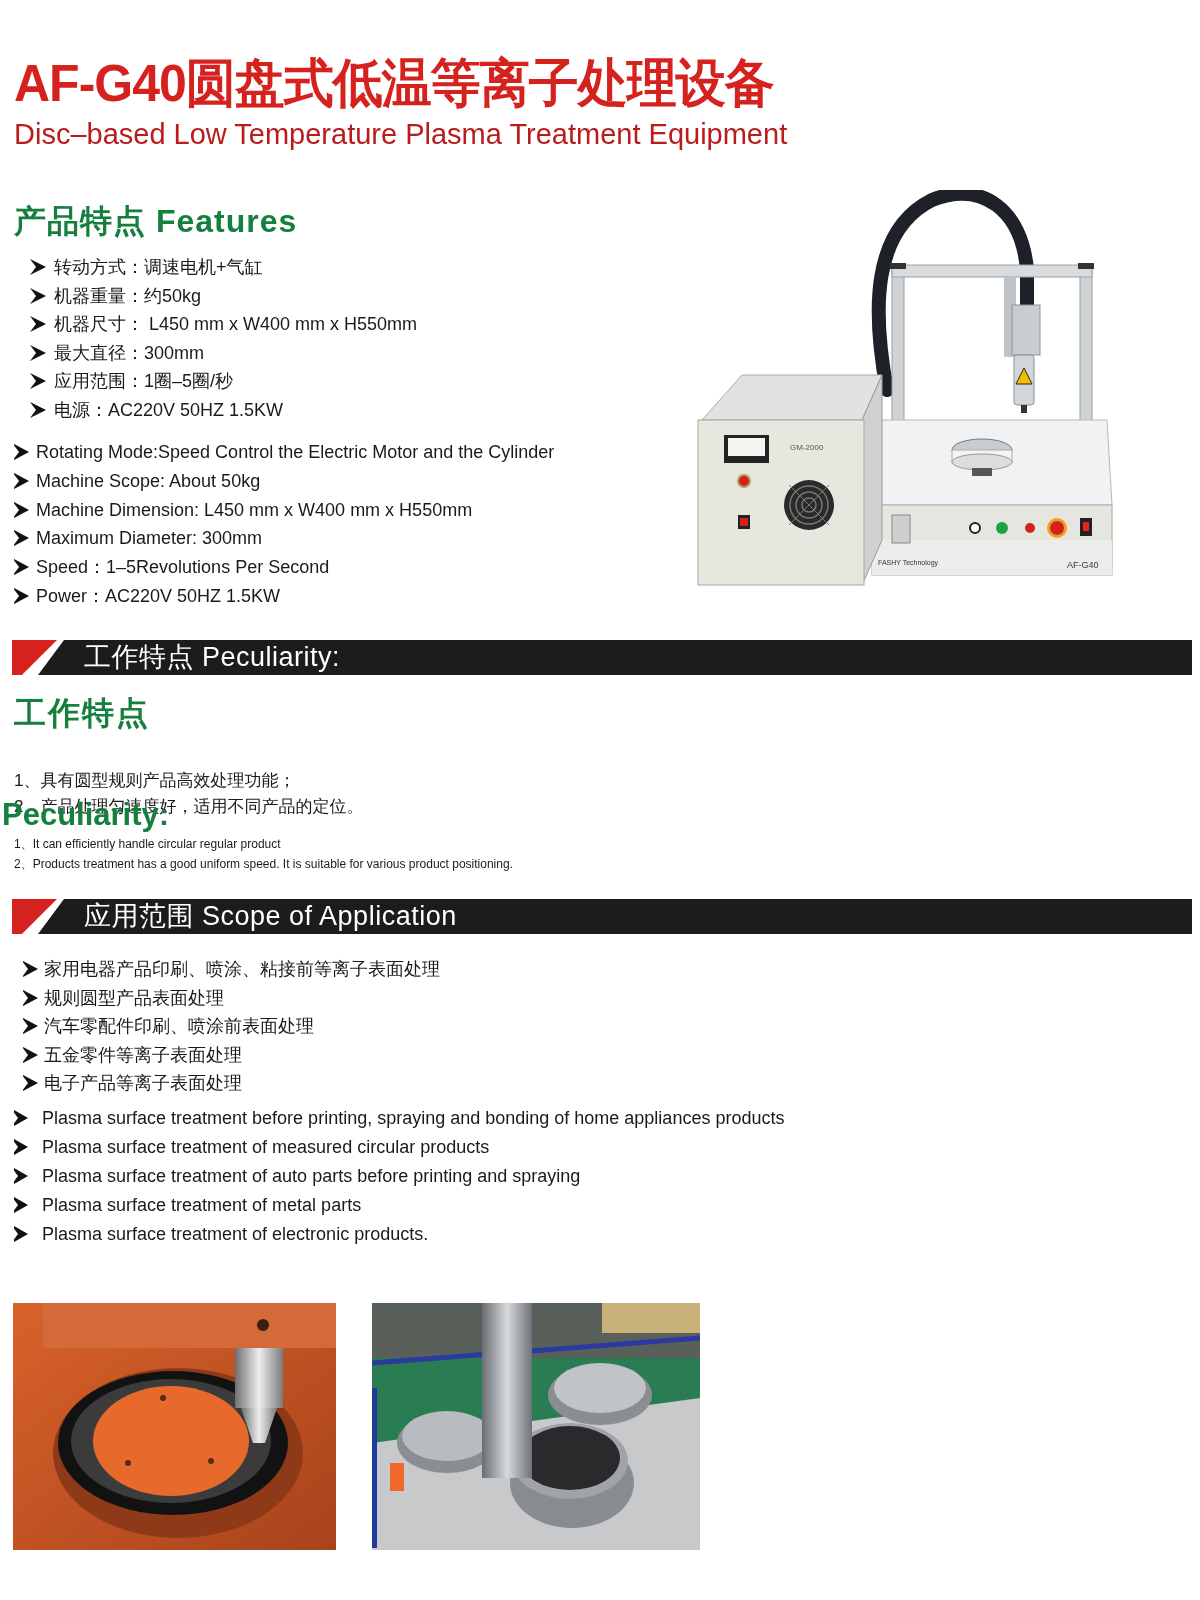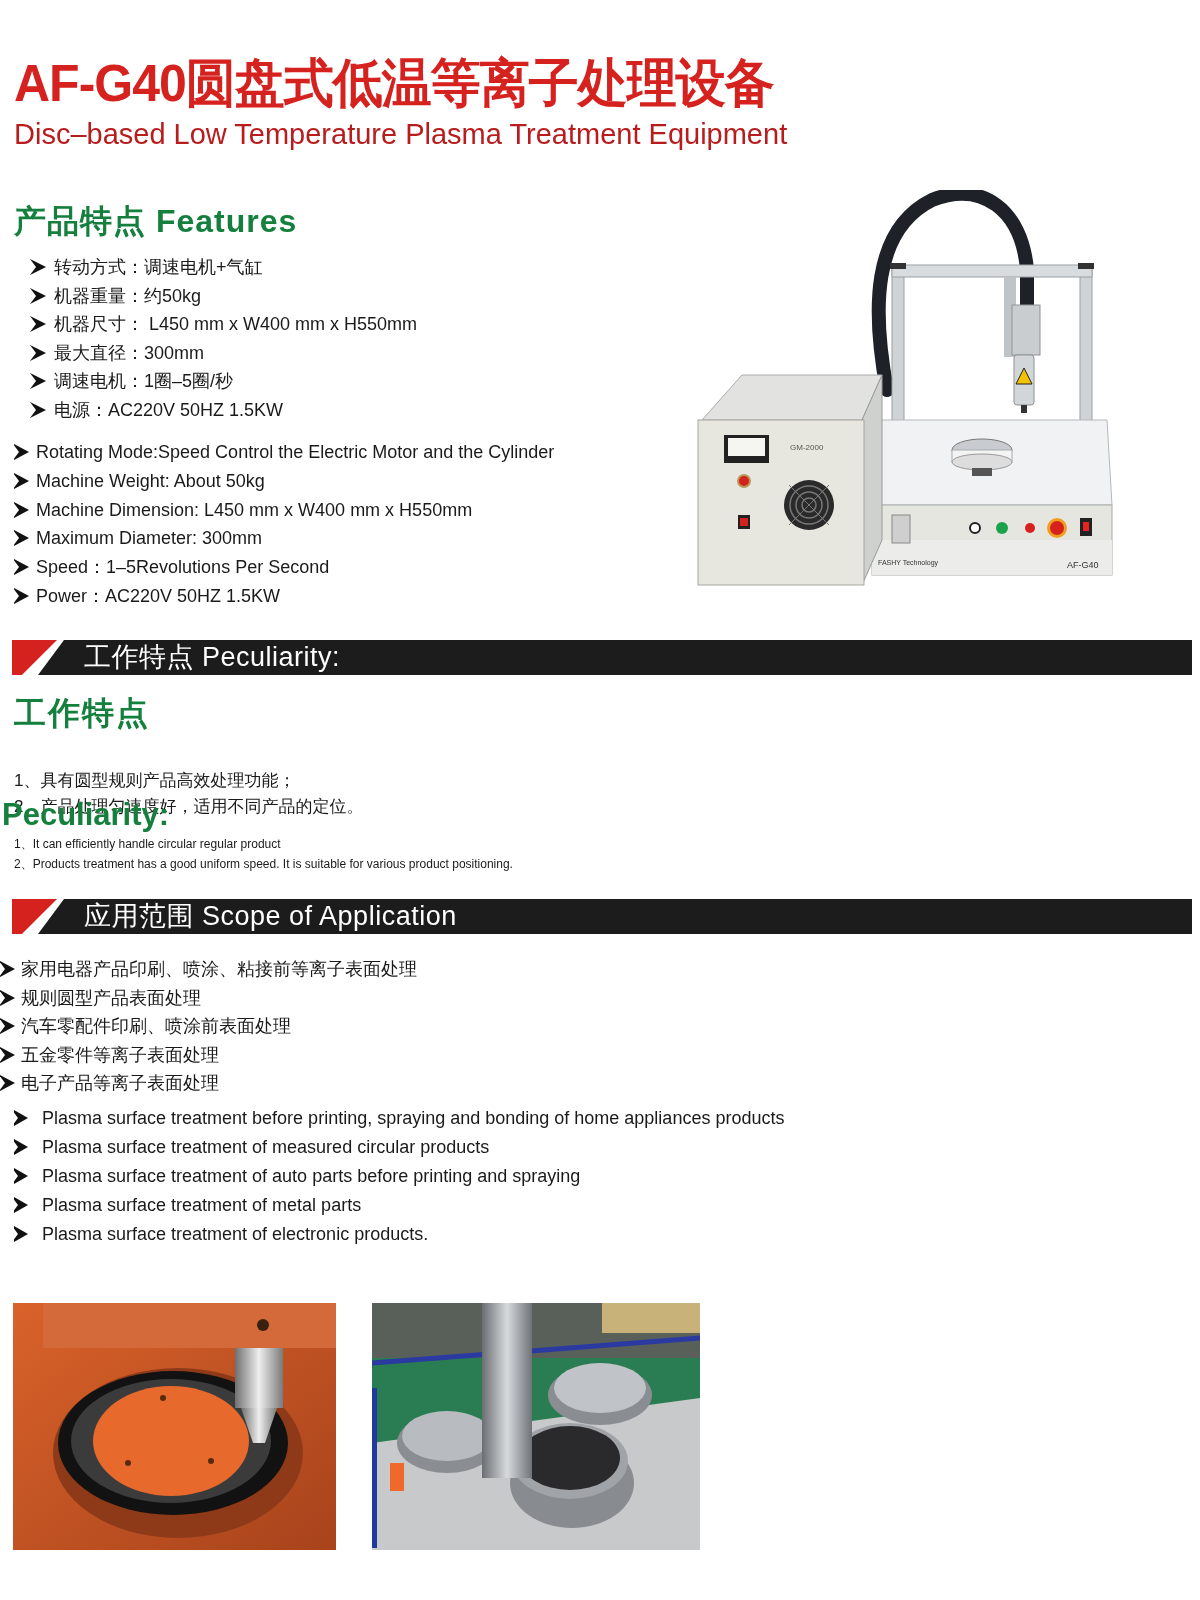--- a/index.html
+++ b/index.html
@@ -72,21 +72,21 @@
   .banner-1 { top: 640px; }
   .banner-2 { top: 899px; }
 
   .pec-cn-head { left: 14px; top: 697px; font-size: 32px; letter-spacing: 2px; }
   .pec-cn { left: 14px; top: 740px; margin-top: 28px; }
   .pec-cn div { font-size: 17px; height: 26px; line-height: 26px; white-space: nowrap; }
   .pec-en-head { left: 2px; top: 799px; font-size: 31px; }
   .pec-en { left: 14px; top: 834px; }
   .pec-en div { font-size: 12px; height: 20px; line-height: 20px; white-space: nowrap; }
 
-  .app-cn { left: 0; top: 955px; }
+  .app-cn { left: 23px; top: 955px; }
   .app-cn li { height: 28.5px; font-size: 18px; }
   .app-cn .arrow { border-left-width: 15px; margin-right: 6px; }
   .app-en { left: 14px; top: 1103px; }
   .app-en li { height: 29.2px; font-size: 18px; }
   .app-en .arrow { margin-right: 14px; border-left-width: 14px; }
 
   .photo-1 { left: 13px; top: 1303px; width: 323px; height: 247px; overflow: hidden; }
   .photo-2 { left: 372px; top: 1303px; width: 328px; height: 247px; overflow: hidden; }
 </style>
 </head>
@@ -109,36 +109,36 @@
   <li>
       <span class="arrow"></span>
       <span>机器尺寸： L450 mm x W400 mm x H550mm</span>
     </li>
   <li>
       <span class="arrow"></span>
       <span>最大直径：300mm</span>
     </li>
   <li>
       <span class="arrow"></span>
-      <span>调速电机：1圈–5圈/秒</span>
+      <span>应用范围：1圈–5圈/秒</span>
     </li>
   <li>
       <span class="arrow"></span>
       <span>电源：AC220V 50HZ 1.5KW</span>
     </li>
 </ul>
 
 <ul class="abs bullet-list feat-en">
   <li>
       <span class="arrow"></span>
       <span>Rotating Mode:Speed Control the Electric Motor and the Cylinder</span>
     </li>
   <li>
       <span class="arrow"></span>
-      <span>Machine Weight: About 50kg</span>
+      <span>Machine Scope: About 50kg</span>
     </li>
   <li>
       <span class="arrow"></span>
       <span>Machine Dimension: L450 mm x W400 mm x H550mm</span>
     </li>
   <li>
       <span class="arrow"></span>
       <span>Maximum Diameter: 300mm</span>
     </li>
   <li>

